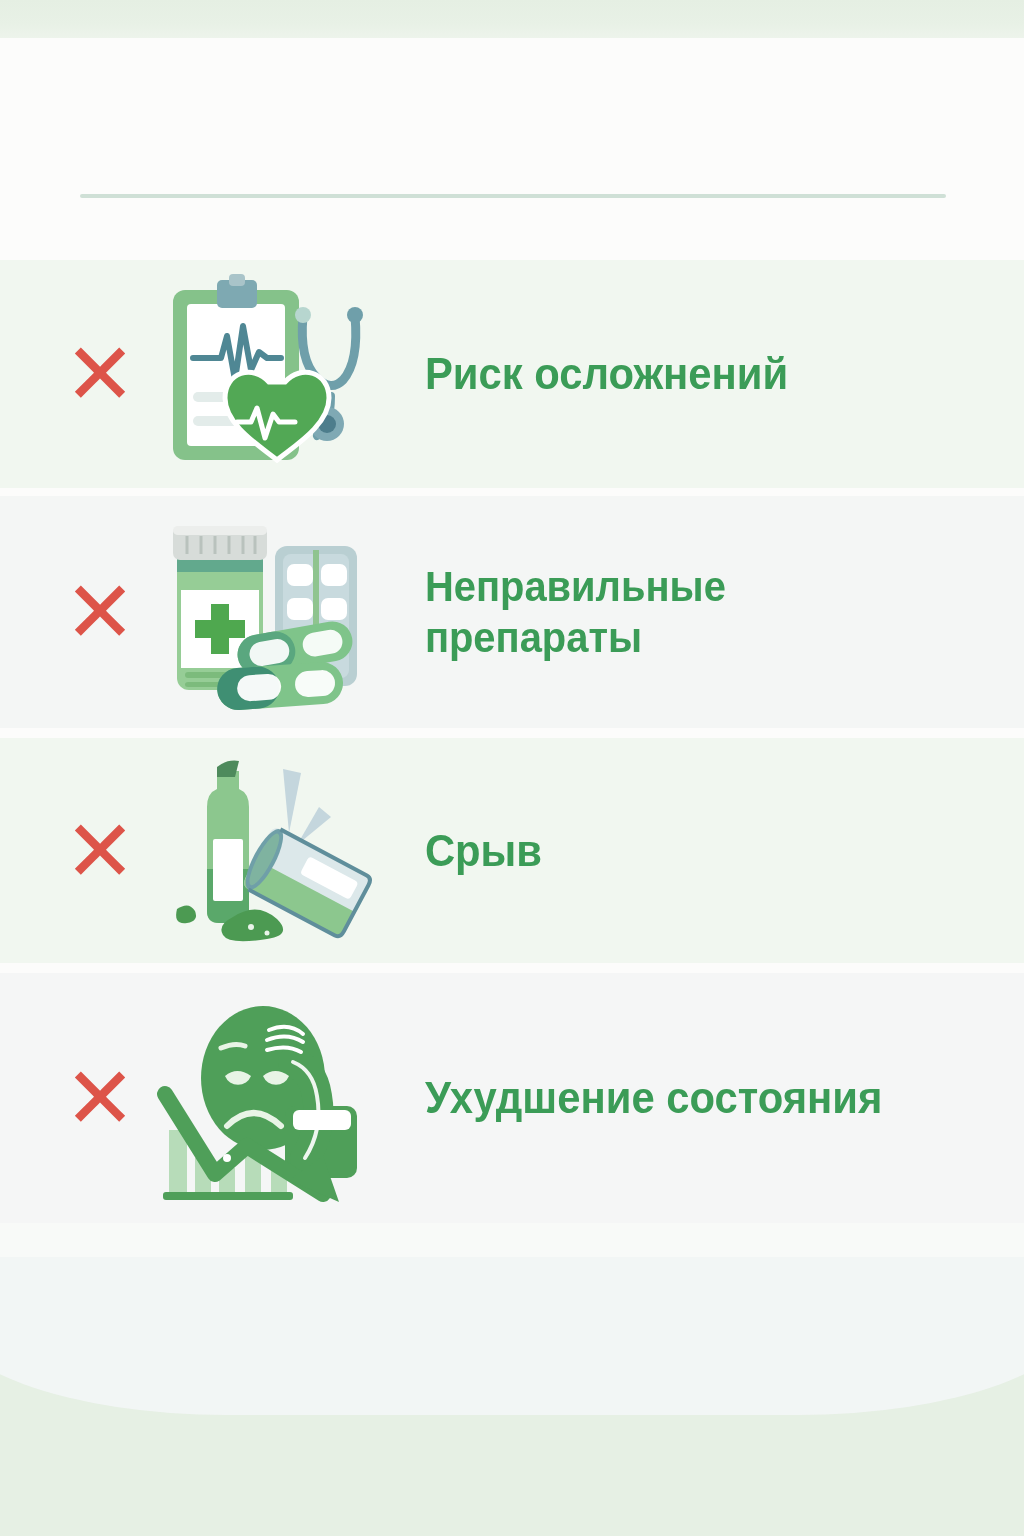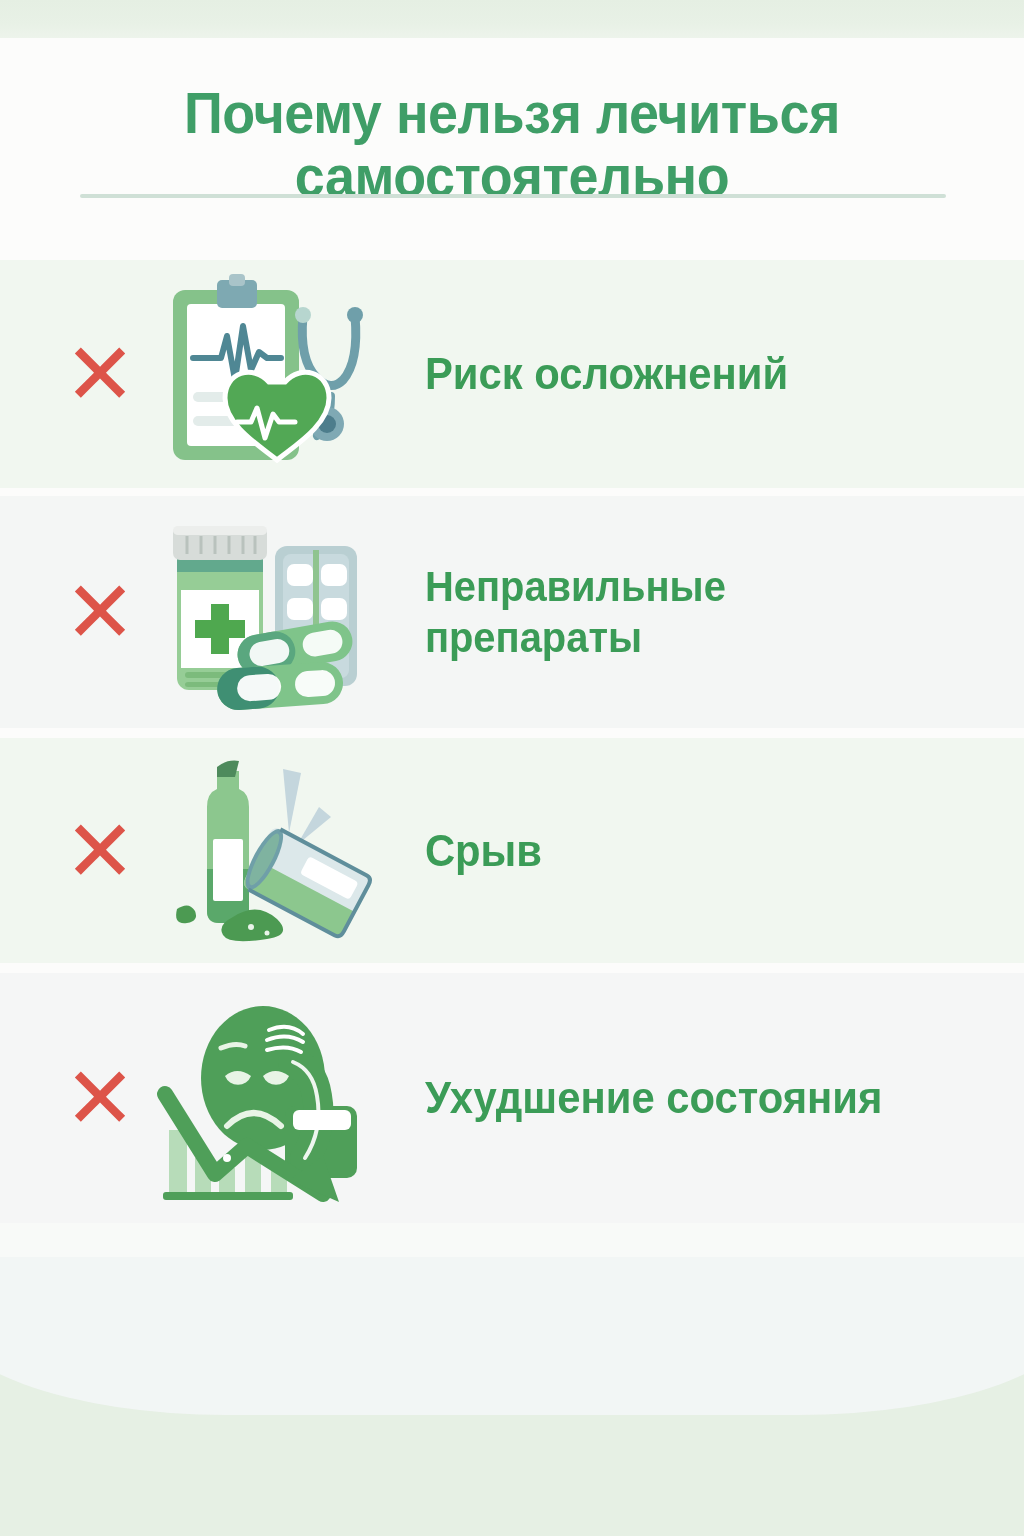--- a/index.html
+++ b/index.html
@@ -133,24 +133,20 @@
 <body>
 
 <div class="poster">
 
   <div class="bg-top-strip"></div>
   <div class="bg-body"></div>
   <div class="bg-bottom"></div>
   <div class="bg-wave"></div>
   <div class="bg-wave-mask"></div>
 
-  <div class="header">
-    <h1 class="title">Почему нельзя лечиться
-самостоятельно</h1>
-  </div>
   <div class="title-rule"></div>
 
   <div class="row row-1">
     <div class="cross">✕</div>
     <div class="icon-wrap">
       <svg width="230" height="200" viewBox="0 0 230 200">
 
         <rect x="18" y="16" width="126" height="170" rx="12" fill="#85c28a"></rect>
         <rect x="32" y="30" width="98" height="142" rx="4" fill="#ffffff"></rect>
 

